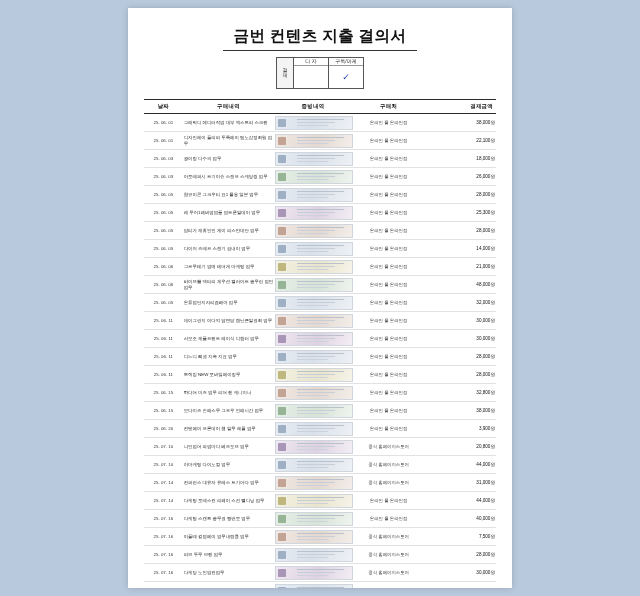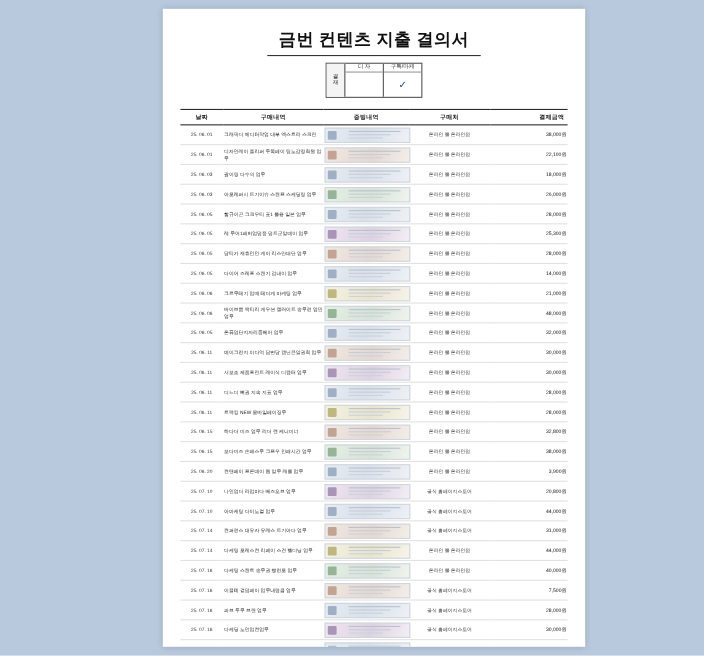--- a/index.html
+++ b/index.html
@@ -15,21 +15,20 @@
   }
   #page {
     position: absolute;
     left: 128px;
     top: 8px;
     width: 384px;
     height: 580px;
     background: #ffffff;
     box-shadow: 0 0 6px rgba(0,0,0,0.18);
     overflow: hidden;
-    margin-left: 20px;
   }
   .doc-inner {
     position: relative;
     width: 100%;
     height: 100%;
     padding: 0;
     box-sizing: border-box;
   }
   
   .title-wrap {

